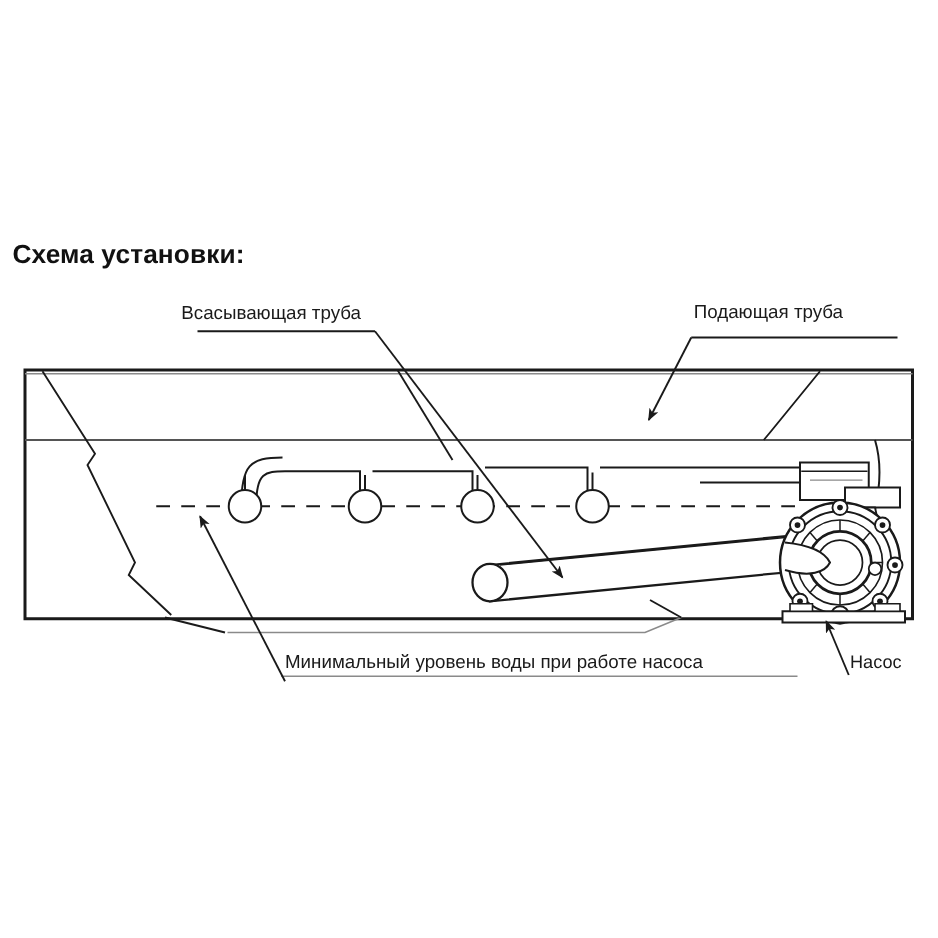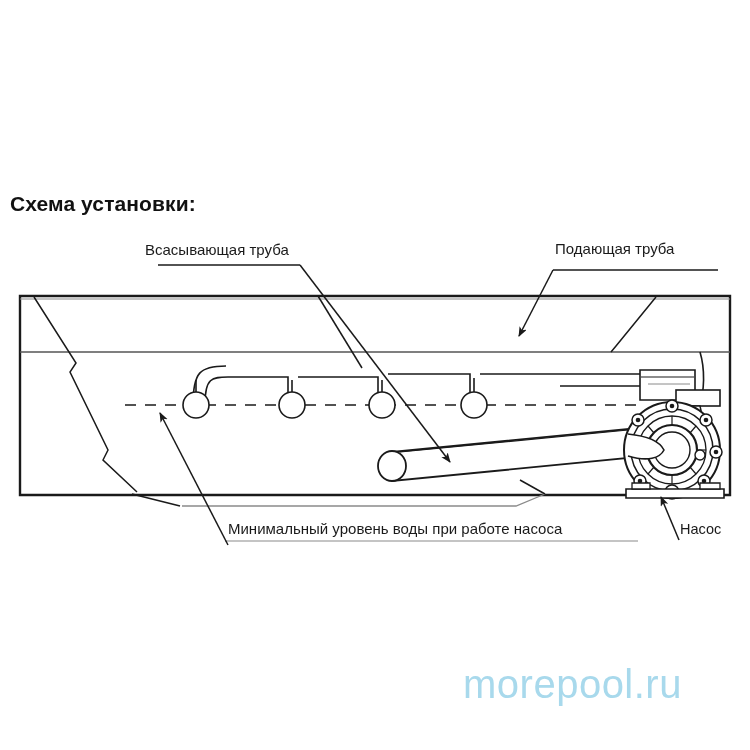--- a/index.html
+++ b/index.html
@@ -207,15 +207,14 @@
     </g>
     <text class="dlabel" x="228" y="534">Минимальный уровень воды при работе насоса</text>
 
     <g fill="none" stroke="#1a1a1a" stroke-width="1.5">
       <line x1="679" y1="540" x2="661" y2="497" marker-end="url(#arrowFilled)"></line>
     </g>
     <text class="dlabel-sm" x="680" y="534">Насос</text>
 
   </svg>
 
-  <div id="watermark">morepool.ru</div>
 
 </div>
 
 </body></html>

